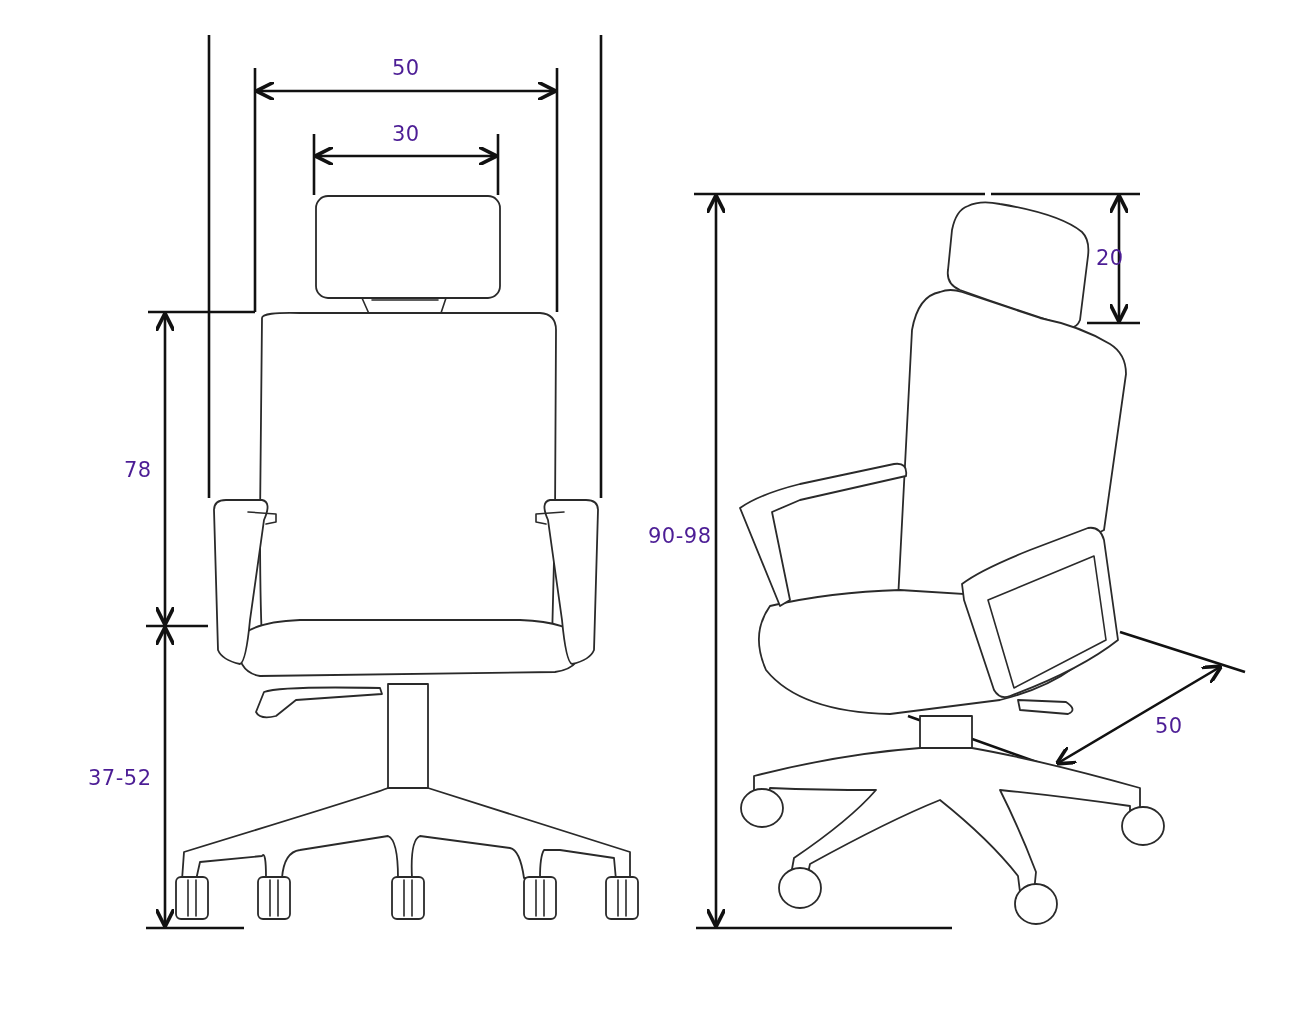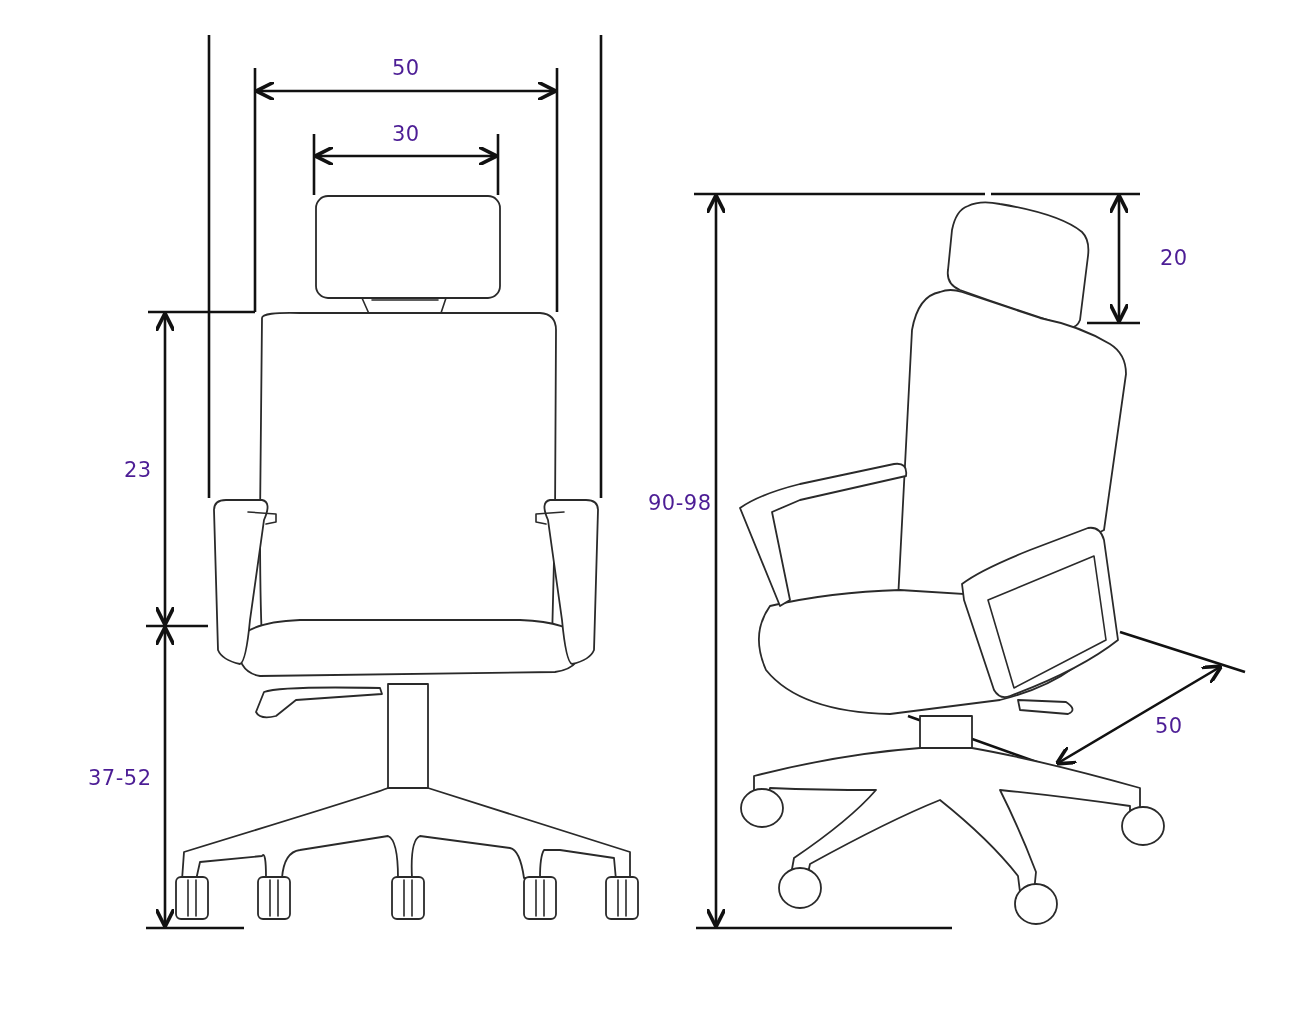--- a/index.html
+++ b/index.html
@@ -120,17 +120,17 @@
         <ellipse class="draw" cx="800" cy="888" rx="21" ry="20"></ellipse>
         <ellipse class="draw" cx="1036" cy="904" rx="21" ry="20"></ellipse>
         <ellipse class="draw" cx="1143" cy="826" rx="21" ry="19"></ellipse>
       </g>
     </g>
   </g>
 </svg>
 
 <div class="lbl" style="left:392px;top:58px;">50</div>
 <div class="lbl" style="left:392px;top:124px;">30</div>
-<div class="lbl" style="left:124px;top:460px;">23</div>
+<div class="lbl" style="left:124px;top:460px;">78</div>
 <div class="lbl" style="left:88px;top:768px;">37-52</div>
-<div class="lbl" style="left:648px;top:493px;">90-98</div>
-<div class="lbl" style="left:1160px;top:248px;text-align:center;">20</div>
+<div class="lbl" style="left:648px;top:526px;">90-98</div>
+<div class="lbl" style="left:1096px;top:248px;text-align:center;">20</div>
 <div class="lbl" style="left:1155px;top:716px;">50</div>
 
 </body></html>

